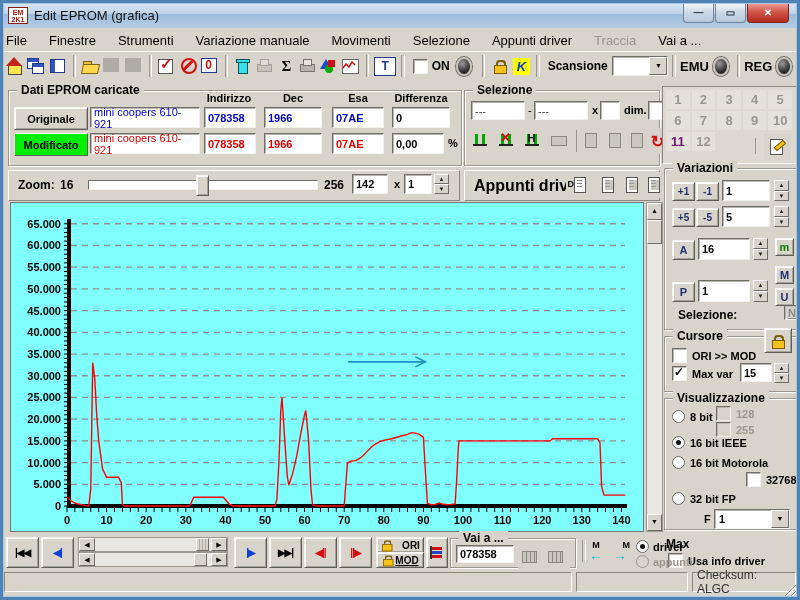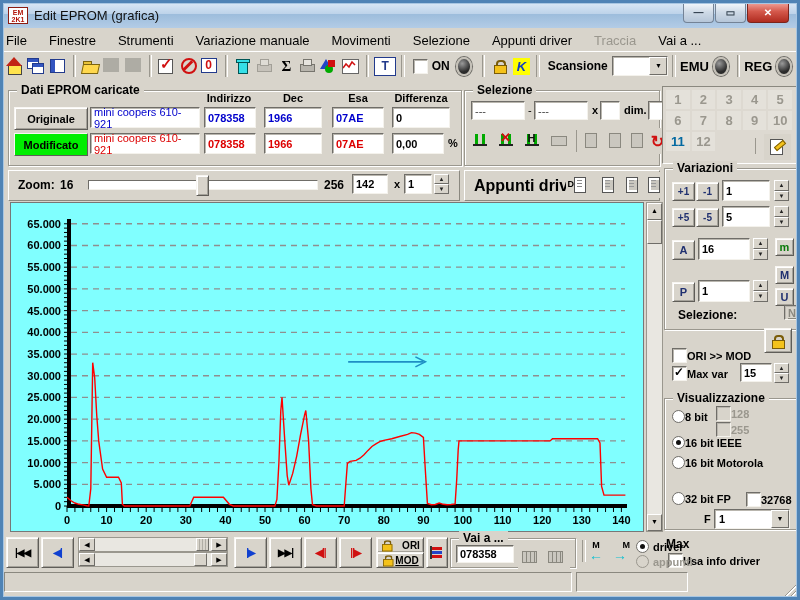--- a/index.html
+++ b/index.html
@@ -38,21 +38,21 @@
   .spin{display:flex;flex-direction:column;width:15px;}
   .spin>span{flex:1;background:#d8d4cb;border:1px solid;border-color:#fff #6f6d68 #6f6d68 #fff;
       font-size:6px;line-height:8px;text-align:center;color:#222;}
   .cb{width:13px;height:13px;background:#fff;border:1px solid;border-color:#6f6d68 #f4f2ec #f4f2ec #6f6d68;
       box-shadow:inset 1px 1px 0 #b9b6ae;position:relative;flex:none;}
   .cb.checked::after{content:"✓";position:absolute;left:1px;top:-2px;font:bold 12px "Liberation Sans",sans-serif;}
   .cb.dis{background:#d8d4cb;}
   .rb{width:13px;height:13px;border-radius:50%;background:#fff;border:1px solid #6f6d68;position:relative;flex:none;box-sizing:border-box;}
   .rb.sel::after{content:"";position:absolute;left:3px;top:3px;width:5px;height:5px;border-radius:50%;background:#111;}
   .rb.dis{background:#d8d4cb;border-color:#9a978e;}
-  .ck-row{position:absolute;display:flex;align-items:center;font-weight:bold;}
+  .ck-row{position:absolute;display:flex;align-items:center;gap:5px;font-weight:bold;}
   .gray{color:#9a978e;}
   .led{width:15px;height:15px;border-radius:50%;background:radial-gradient(circle at 35% 30%,#9a9a9a,#2b2b2b 65%);
        border:2px solid #c4c0b7;box-shadow:0 0 0 1px #6f6d68;}
   
   .ic{position:relative;display:inline-block;width:18px;height:16px;}
   .i-home::before{content:"";position:absolute;left:2px;top:7px;width:12px;height:8px;background:#ffe34d;border:1px solid #444;}
   .i-home::after{content:"";position:absolute;left:0;top:-1px;border-left:8px solid transparent;border-right:8px solid transparent;border-bottom:9px solid #c22315;}
   .i-casc::before,.i-casc::after{content:"";position:absolute;width:10px;height:9px;background:#fff;border:1px solid #223a8c;box-shadow:inset 0 3px 0 #3355c0;}
   .i-casc::before{left:0;top:0;} .i-casc::after{left:5px;top:5px;}
   .i-tile::before{content:"";position:absolute;left:1px;top:1px;width:13px;height:12px;background:#fff;border:1px solid #223a8c;box-shadow:inset 4px 0 0 #3355c0;}
@@ -300,21 +300,21 @@
       <div style="height: 19px; background: rgb(228, 225, 218); color: rgb(154, 151, 142); font-weight: bold; font-size: 13px; display: flex; align-items: center; justify-content: center;">1</div>
       <div style="height: 19px; background: rgb(228, 225, 218); color: rgb(154, 151, 142); font-weight: bold; font-size: 13px; display: flex; align-items: center; justify-content: center;">2</div>
       <div style="height: 19px; background: rgb(228, 225, 218); color: rgb(154, 151, 142); font-weight: bold; font-size: 13px; display: flex; align-items: center; justify-content: center;">3</div>
       <div style="height: 19px; background: rgb(228, 225, 218); color: rgb(154, 151, 142); font-weight: bold; font-size: 13px; display: flex; align-items: center; justify-content: center;">4</div>
       <div style="height: 19px; background: rgb(228, 225, 218); color: rgb(154, 151, 142); font-weight: bold; font-size: 13px; display: flex; align-items: center; justify-content: center;">5</div>
       <div style="height: 19px; background: rgb(228, 225, 218); color: rgb(154, 151, 142); font-weight: bold; font-size: 13px; display: flex; align-items: center; justify-content: center;">6</div>
       <div style="height: 19px; background: rgb(228, 225, 218); color: rgb(154, 151, 142); font-weight: bold; font-size: 13px; display: flex; align-items: center; justify-content: center;">7</div>
       <div style="height: 19px; background: rgb(228, 225, 218); color: rgb(154, 151, 142); font-weight: bold; font-size: 13px; display: flex; align-items: center; justify-content: center;">8</div>
       <div style="height: 19px; background: rgb(228, 225, 218); color: rgb(154, 151, 142); font-weight: bold; font-size: 13px; display: flex; align-items: center; justify-content: center;">9</div>
       <div style="height: 19px; background: rgb(228, 225, 218); color: rgb(154, 151, 142); font-weight: bold; font-size: 13px; display: flex; align-items: center; justify-content: center;">10</div>
-      <div style="height: 19px; background: rgb(228, 225, 218); color: #0369a1; font-weight: bold; font-size: 13px; display: flex; align-items: center; justify-content: center;">11</div>
+      <div style="height: 19px; background: rgb(228, 225, 218); color: #701a75; font-weight: bold; font-size: 13px; display: flex; align-items: center; justify-content: center;">11</div>
       <div style="height: 19px; background: rgb(228, 225, 218); color: rgb(154, 151, 142); font-weight: bold; font-size: 13px; display: flex; align-items: center; justify-content: center;">12</div>
     </div>
   <span class="abs" style="left:755px;top:138px;height:16px;border-left:1px solid #9a978e;"></span>
   <span class="icbtn abs" style="left:764px;top:134px;">
       <span class="ic i-note"></span>
     </span>
 
   <div class="abs" style="left:8px;top:170px;width:450px;height:29px;border:1px solid;border-color:#fff #8a887f #8a887f #fff;"></div>
   <span class="abs lbl" style="left:18px;top:178px;font-size:12px;">Zoom:</span>
   <span class="abs lbl" style="left:60px;top:178px;font-size:12px;">16</span>
@@ -574,20 +574,23 @@
   <div class="fld abs" style="left:698px;top:280px;width:52px;height:22px;">1</div>
   <span class="spin abs" style="left:753px;top:280px;height:22px;">
       <span>▲</span>
       <span>▼</span>
     </span>
   <div class="btn abs" style="left:775px;top:288px;width:17px;height:16px;color:#203070;">U</div>
 
   <span class="abs lbl" style="left:678px;top:308px;font-size:12px;">Selezione:</span>
   <div class="fld abs dis" style="left:784px;top:305px;width:38px;height:15px;text-decoration:underline;">NO</div>
 
+  <div class="gb" style="left:664px;top:336px;width:132px;height:54px;">
+    <span class="legend">Cursore</span>
+  </div>
   <div class="btn abs" style="left:764px;top:328px;width:26px;height:23px;">
       <span class="ic i-lock"></span>
     </div>
   <div class="ck-row" style="left:672px;top:348px;">
     <span class="cb"></span>
     <span>ORI &gt;&gt; MOD</span>
   </div>
   <div class="ck-row" style="left:672px;top:366px;">
     <span class="cb checked"></span>
     <span>Max var</span>
@@ -614,21 +617,21 @@
     <span>255</span>
   </div>
   <div class="ck-row" style="left:672px;top:436px;">
     <span class="rb sel"></span>
     <span>16 bit IEEE</span>
   </div>
   <div class="ck-row" style="left:672px;top:456px;">
     <span class="rb"></span>
     <span>16 bit Motorola</span>
   </div>
-  <div class="ck-row" style="left:714px;top:492px;padding-left:32px;">
+  <div class="ck-row" style="left:714px;top:472px;padding-left:32px;">
     <span class="cb"></span>
     <span>32768</span>
   </div>
   <div class="ck-row" style="left:672px;top:492px;">
     <span class="rb"></span>
     <span>32 bit FP</span>
   </div>
   <span class="abs lbl" style="left:704px;top:513px;">F</span>
   <span class="ddl abs" style="left:714px;top:509px;width:76px;height:20px;">
     <span class="val">1</span>
@@ -710,14 +713,17 @@
     <span class="rb sel"></span>
     <span>driver</span>
   </div>
   <div class="ck-row gray" style="left:636px;top:555px;gap:4px;">
     <span class="rb dis"></span>
     <span>appunti</span>
   </div>
 
   <div class="status-seg" style="left:4px;top:572px;width:568px;"></div>
   <div class="status-seg" style="left:576px;top:572px;width:112px;"></div>
+  <div class="status-seg" style="left:692px;top:572px;width:104px;">
+    <span>Checksum: ALGC</span>
+  </div>
   <div id="grip"></div>
 </div>
 
 </body></html>

